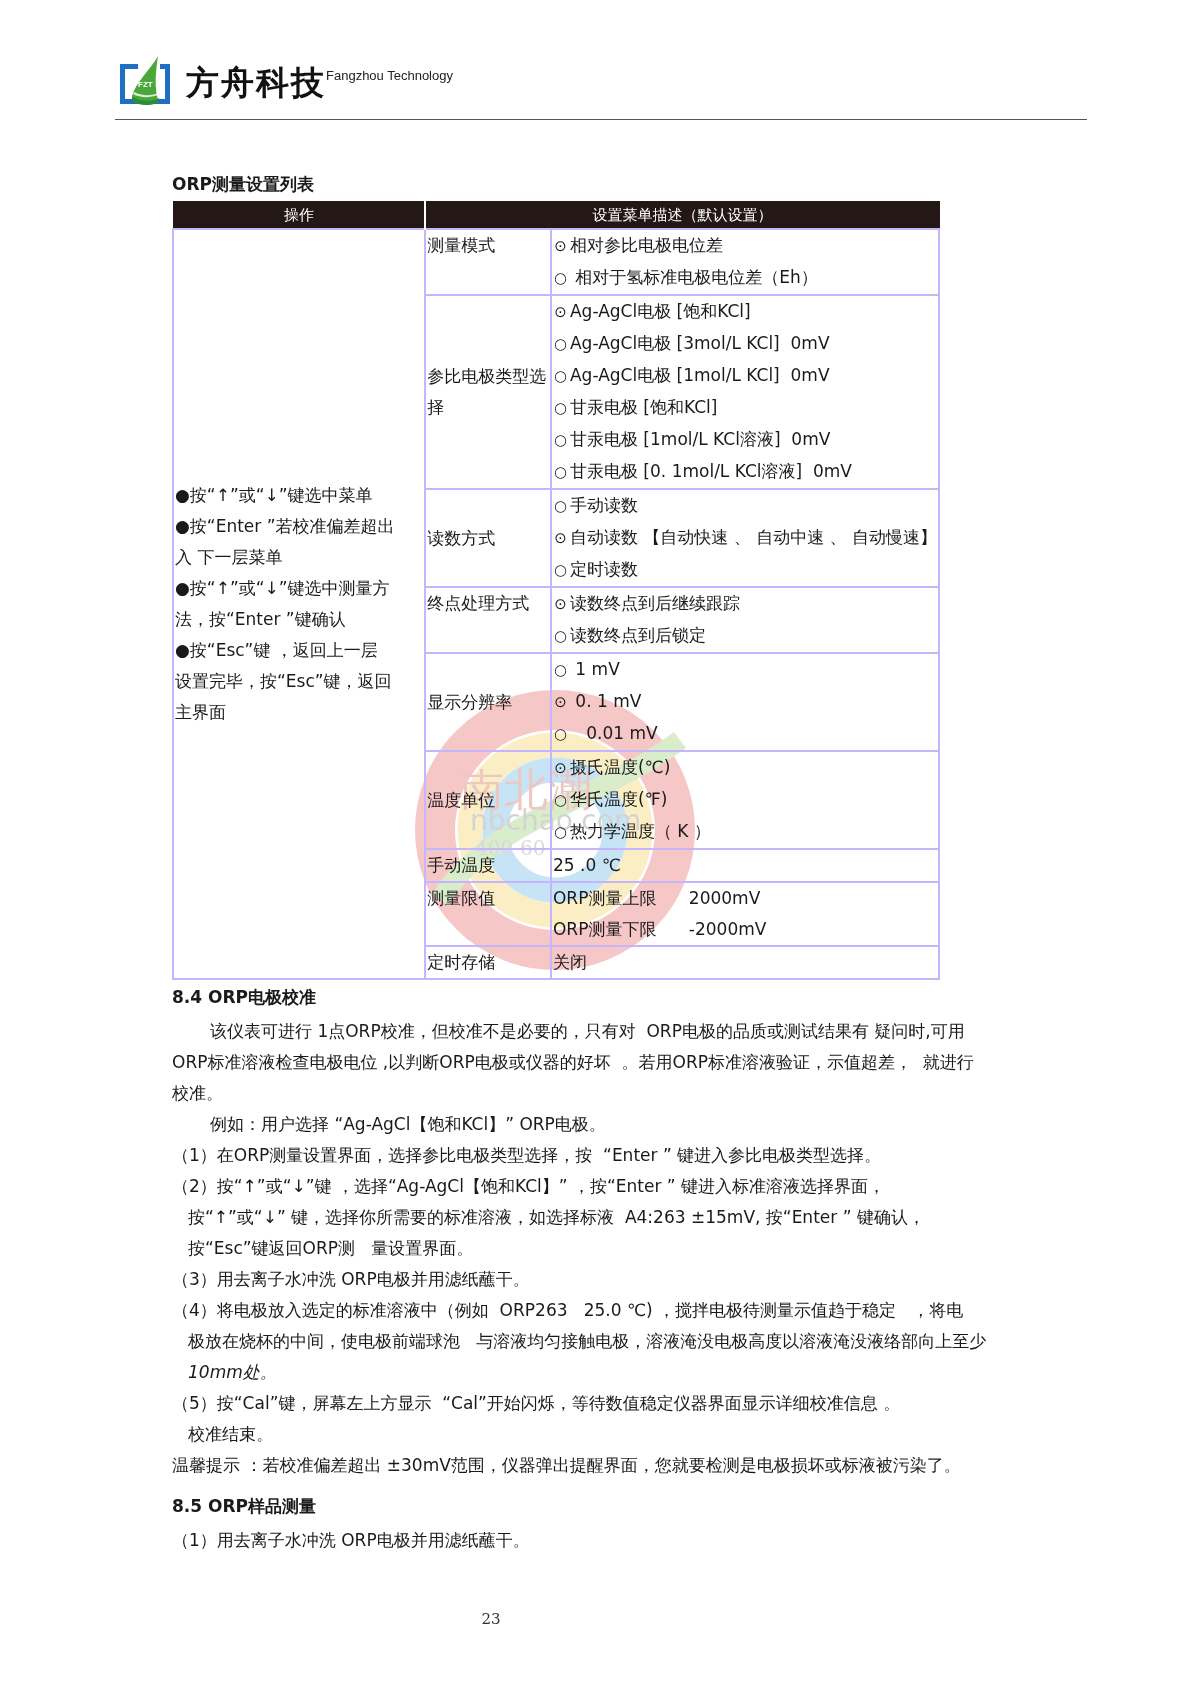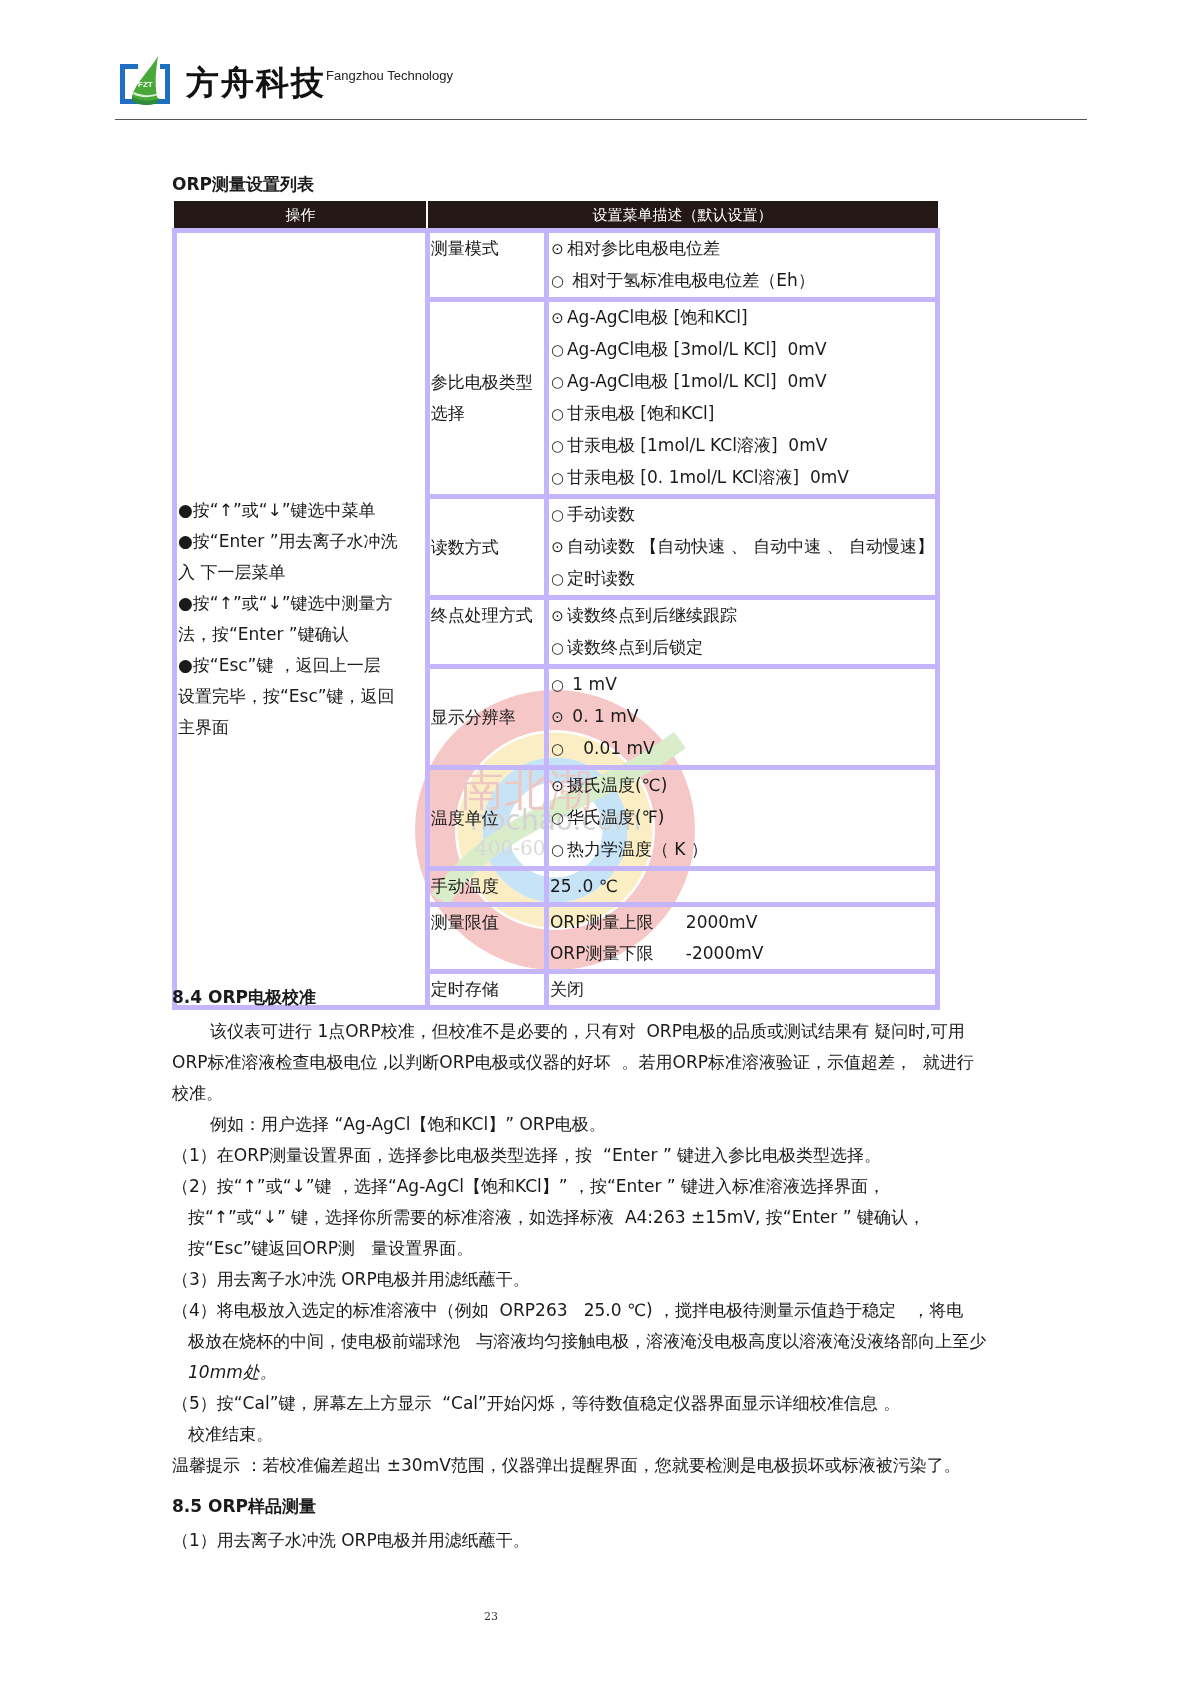--- a/index.html
+++ b/index.html
@@ -26,34 +26,34 @@
   table.orp {
     position: absolute; left: 172px; top: 201px; width: 768px;
     border-collapse: collapse; font-size: 17px; line-height: 31px;
   }
   table.orp th {
     background: #231815; color: #ffffff; font-weight: normal; font-size: 15px;
     height: 26px; line-height: 26px; padding: 0; border: 1px solid #231815;
     border-right: 2px solid #ffffff;
   }
   table.orp th:last-child { border-right: 1px solid #231815; }
-  table.orp td { border: 5px solid #c4b5fd; vertical-align: middle; padding: 0 1px; }
+  table.orp td { border: 2px solid #c4b5fd; vertical-align: middle; padding: 0 1px; }
   td.ops { width: 258px; vertical-align: middle; padding: 0; }
   td.menu { width: 157px; }
   td.opts { padding-left: 3px; }
   .op-line { display: block; white-space: nowrap; }
   .opt { display: block; white-space: nowrap; }
   .radio { display: inline-block; width: 15px; text-align: center; margin-right: 2px; font-size: 15px; }
 
   
   .sec-h { position: absolute; left: 172px; font-size: 17px; font-weight: bold; }
   .p { position: absolute; left: 172px; width: 870px; font-size: 17px; line-height: 31px; white-space: nowrap; }
   .indent1 { padding-left: 38px; }
   .indent2 { padding-left: 16px; }
-  .page-num { position: absolute; left: 0; width: 982px; top: 1610px; text-align: center; font-family: "DejaVu Serif", serif; font-size: 11px; color: #333; }
+  .page-num { position: absolute; left: 0; width: 982px; top: 1610px; text-align: center; font-family: "DejaVu Serif", serif; font-size: 15px; color: #333; }
 </style>
 </head>
 <body>
 
 <div class="header">
   <div class="logo-mark">
     <div class="logo-frame"></div>
     <div class="logo-frame-gap"></div>
     <svg class="logo-sail" viewBox="0 0 34 50">
       <path d="M30 0 C22 14 8 26 4 40 C10 48 24 48 30 44 C26 30 28 14 30 0 Z" fill="#4aa83a"></path>
@@ -85,21 +85,21 @@
   <thead>
     <tr>
       <th>操作</th>
       <th colspan="2">设置菜单描述（默认设置）</th>
     </tr>
   </thead>
   <tbody id="tbody">
       <tr>
         <td class="ops" rowspan="9">
           <span class="op-line">●按“↑”或“↓”键选中菜单</span>
-          <span class="op-line">●按“Enter ”用去离子水冲洗</span>
+          <span class="op-line">●按“Enter ”若校准偏差超出</span>
           <span class="op-line">入 下一层菜单</span>
           <span class="op-line">●按“↑”或“↓”键选中测量方</span>
           <span class="op-line">法，按“Enter ”键确认</span>
           <span class="op-line">●按“Esc”键 ，返回上一层</span>
           <span class="op-line">设置完毕，按“Esc”键，返回</span>
           <span class="op-line">主界面</span>
         </td>
         <td class="menu" style="vertical-align: top;">测量模式</td>
         <td class="opts">
           <span class="opt"><span class="radio">⊙</span><span style="white-space: pre; text-align: center;">相对参比电极电位差</span></span>

